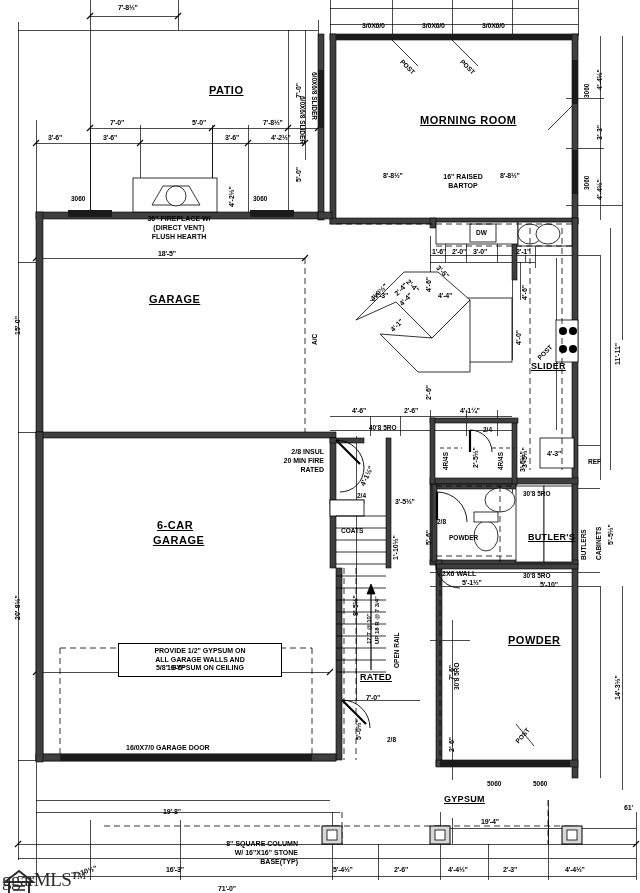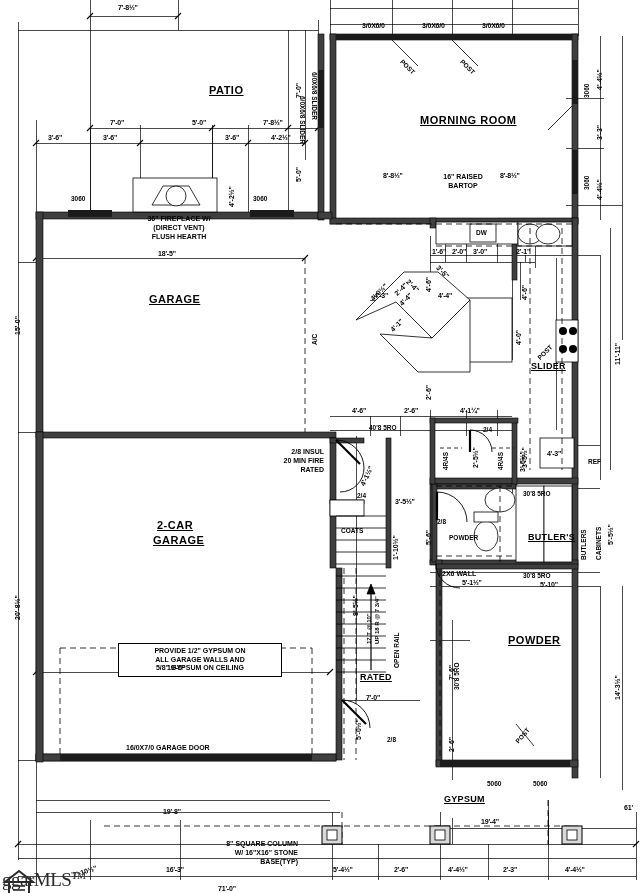--- a/index.html
+++ b/index.html
@@ -328,21 +328,21 @@
   <g stroke="#000" stroke-width="0.8" fill="none" stroke-dasharray="4,3">
     <line x1="440" y1="448" x2="462" y2="448"></line>
     <line x1="492" y1="448" x2="514" y2="448"></line>
   </g>
 </svg>
 
 <div class="lbl room" style="left:209px;top:84px;">PATIO</div>
 <div class="lbl room" style="left:401px;top:114px;margin-left:19px;">MORNING ROOM</div>
 <div class="lbl room" style="left:149px;top:293px;">GARAGE</div>
 <div class="lbl roomsm" style="left:531px;top:361px;">SLIDER</div>
-<div class="lbl room" style="left:157px;top:519px;text-align:center;">2-CAR</div>
+<div class="lbl room" style="left:157px;top:519px;text-align:center;">6-CAR</div>
 <div class="lbl room" style="left:153px;top:534px;">GARAGE</div>
 <div class="lbl roomsm" style="left:360px;top:672px;">RATED</div>
 <div class="lbl room" style="left:508px;top:634px;">POWDER</div>
 <div class="lbl roomsm" style="left:444px;top:794px;">GYPSUM</div>
 <div class="lbl roomsm" style="left:528px;top:532px;">BUTLER'S</div>
 
 <div class="lbl note" style="left:129px;top:215px;width:100px;">36" FIREPLACE W/</div>
 <div class="lbl note" style="left:129px;top:224px;width:100px;">(DIRECT VENT)</div>
 <div class="lbl note" style="left:129px;top:233px;width:100px;">FLUSH HEARTH</div>
 

